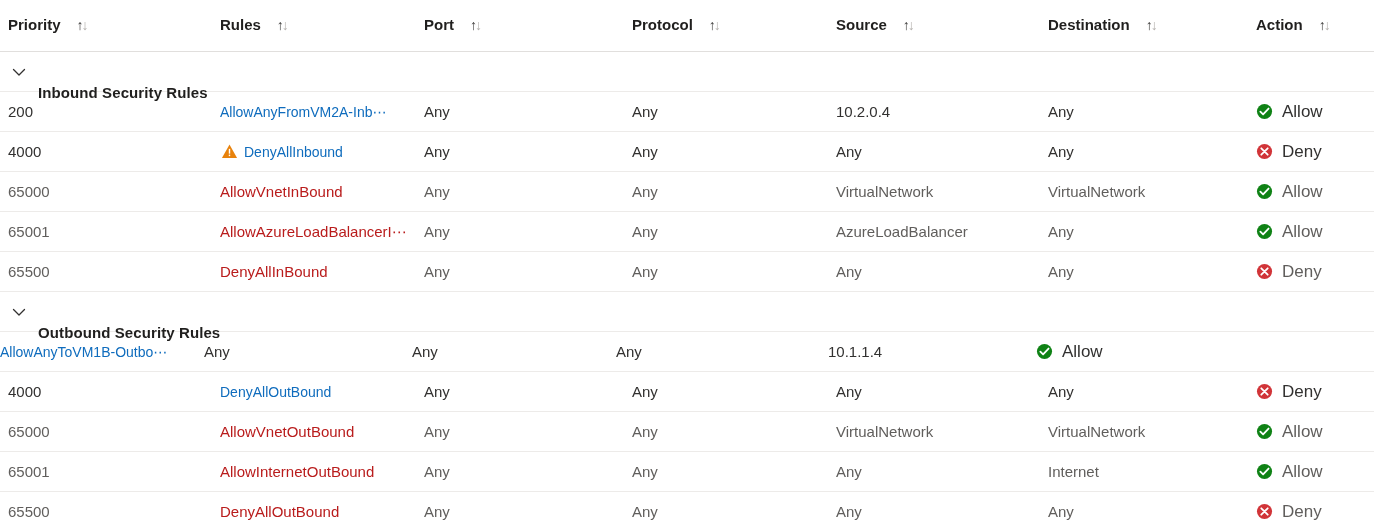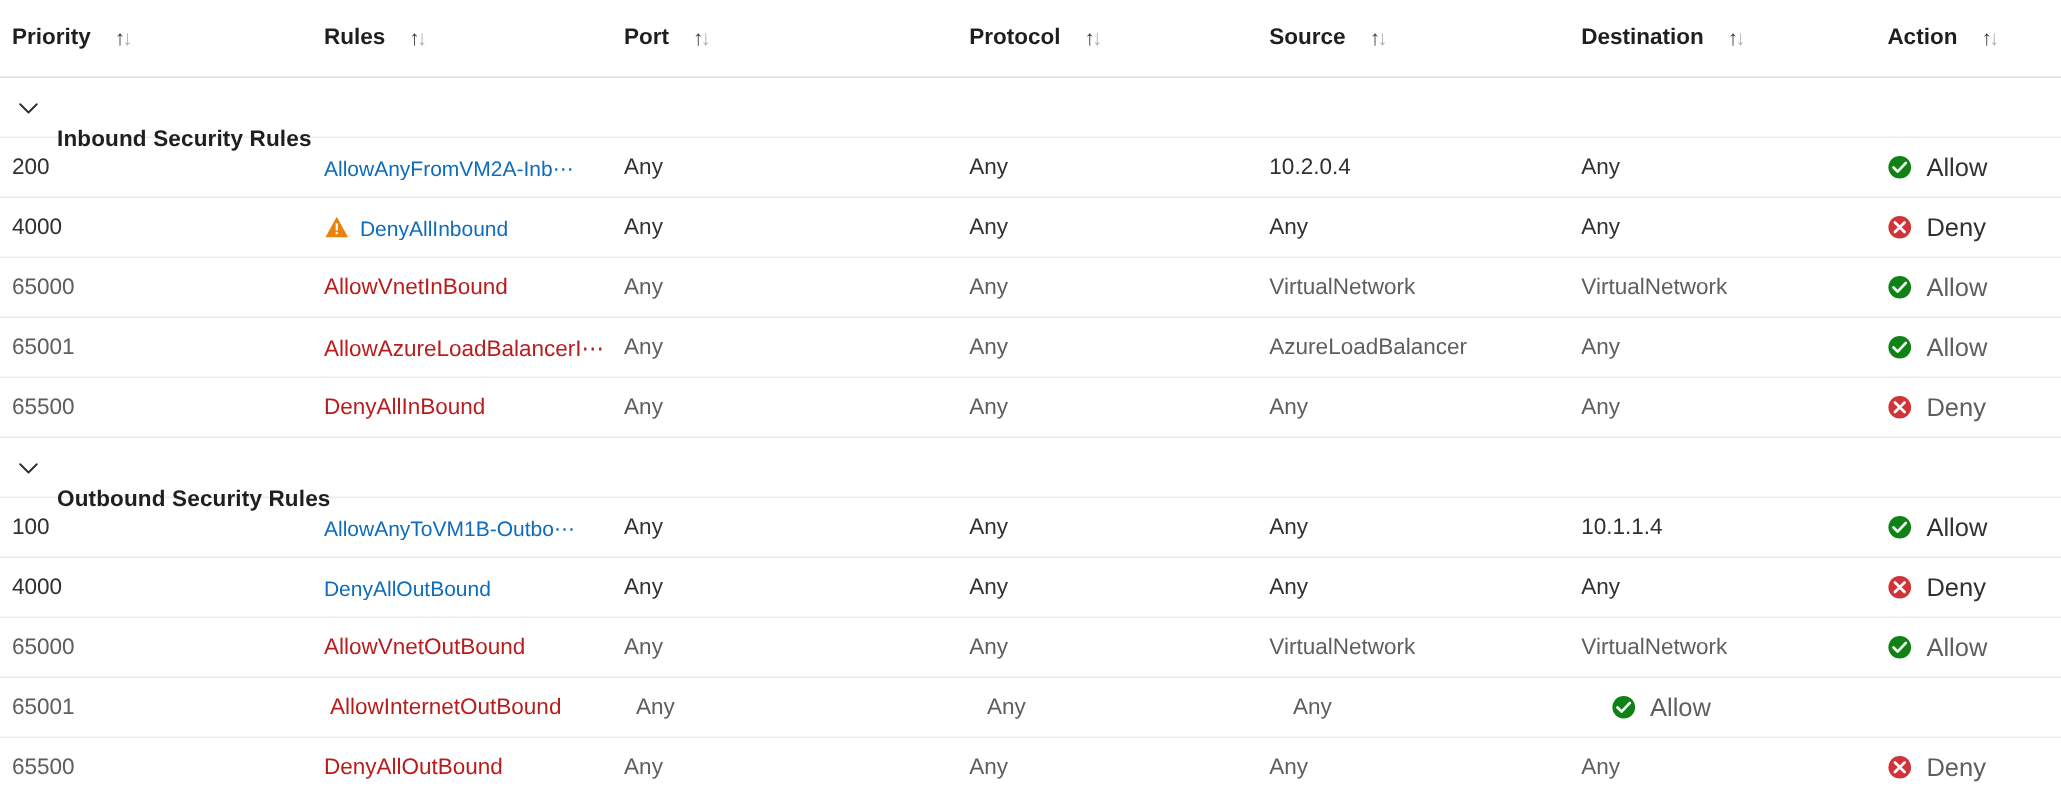--- a/index.html
+++ b/index.html
@@ -23,21 +23,21 @@
     display: flex;
     align-items: center;
     height: 40px;
     box-sizing: border-box;
     border-bottom: 1px solid #edebe9;
     width: 1374px;
   }
   .c-priority    { width: 220px; padding-left: 8px; box-sizing: border-box; }
   .c-name        { width: 204px; box-sizing: border-box; }
   .c-port        { width: 208px; box-sizing: border-box; }
-  .c-protocol    { width: 204px; box-sizing: border-box; margin-left: 26px; }
+  .c-protocol    { width: 204px; box-sizing: border-box; }
   .c-source      { width: 212px; box-sizing: border-box; }
   .c-destination { width: 208px; box-sizing: border-box; }
   .c-action      { width: 118px; box-sizing: border-box; }
 
   
   .header-row {
     height: 52px;
     border-bottom: 1px solid #e1dfdd;
     align-items: flex-start;
     padding-top: 16px;
@@ -353,21 +353,20 @@
       </div>
       <div class="group-row">
         <span class="chevron">
           <svg width="18" height="18" viewBox="0 0 18 18" aria-hidden="true">
             <path d="M3.5 6.5 L9 12 L14.5 6.5" fill="none" stroke="#323130" stroke-width="1.3" stroke-linecap="round" stroke-linejoin="round"></path>
           </svg>
         </span>
         <span class="group-label">Outbound Security Rules</span>
       </div>
       <div class="row editable">
-        <div class="c-priority cell">100</div>
         <div class="c-name">
           <div class="namecell">
             <span class="name-link">AllowAnyToVM1B-Outbo⋯</span>
           </div>
         </div>
         <div class="c-port cell">Any</div>
         <div class="c-protocol cell">Any</div>
         <div class="c-source cell">Any</div>
         <div class="c-destination cell">10.1.1.4</div>
         <div class="c-action">
@@ -431,20 +430,21 @@
       <div class="row">
         <div class="c-priority cell">65001</div>
         <div class="c-name">
           <div class="namecell">
             <span class="name-plain">AllowInternetOutBound</span>
           </div>
         </div>
         <div class="c-port cell">Any</div>
         <div class="c-protocol cell">Any</div>
         <div class="c-source cell">Any</div>
+        <div class="c-destination cell">Internet</div>
         <div class="c-action">
           <div class="actioncell">
             <span class="action-ico">
               <svg width="17" height="17" viewBox="0 0 18 18" aria-hidden="true">
                 <circle cx="9" cy="9" r="8" fill="#0f8215"></circle>
                 <path d="M4.6 9.2 L7.5 12.1 L13.3 5.9" fill="none" stroke="#ffffff" stroke-width="1.9" stroke-linecap="round" stroke-linejoin="round"></path>
               </svg>
             </span>
             <span class="action-text">Allow</span>
           </div>

